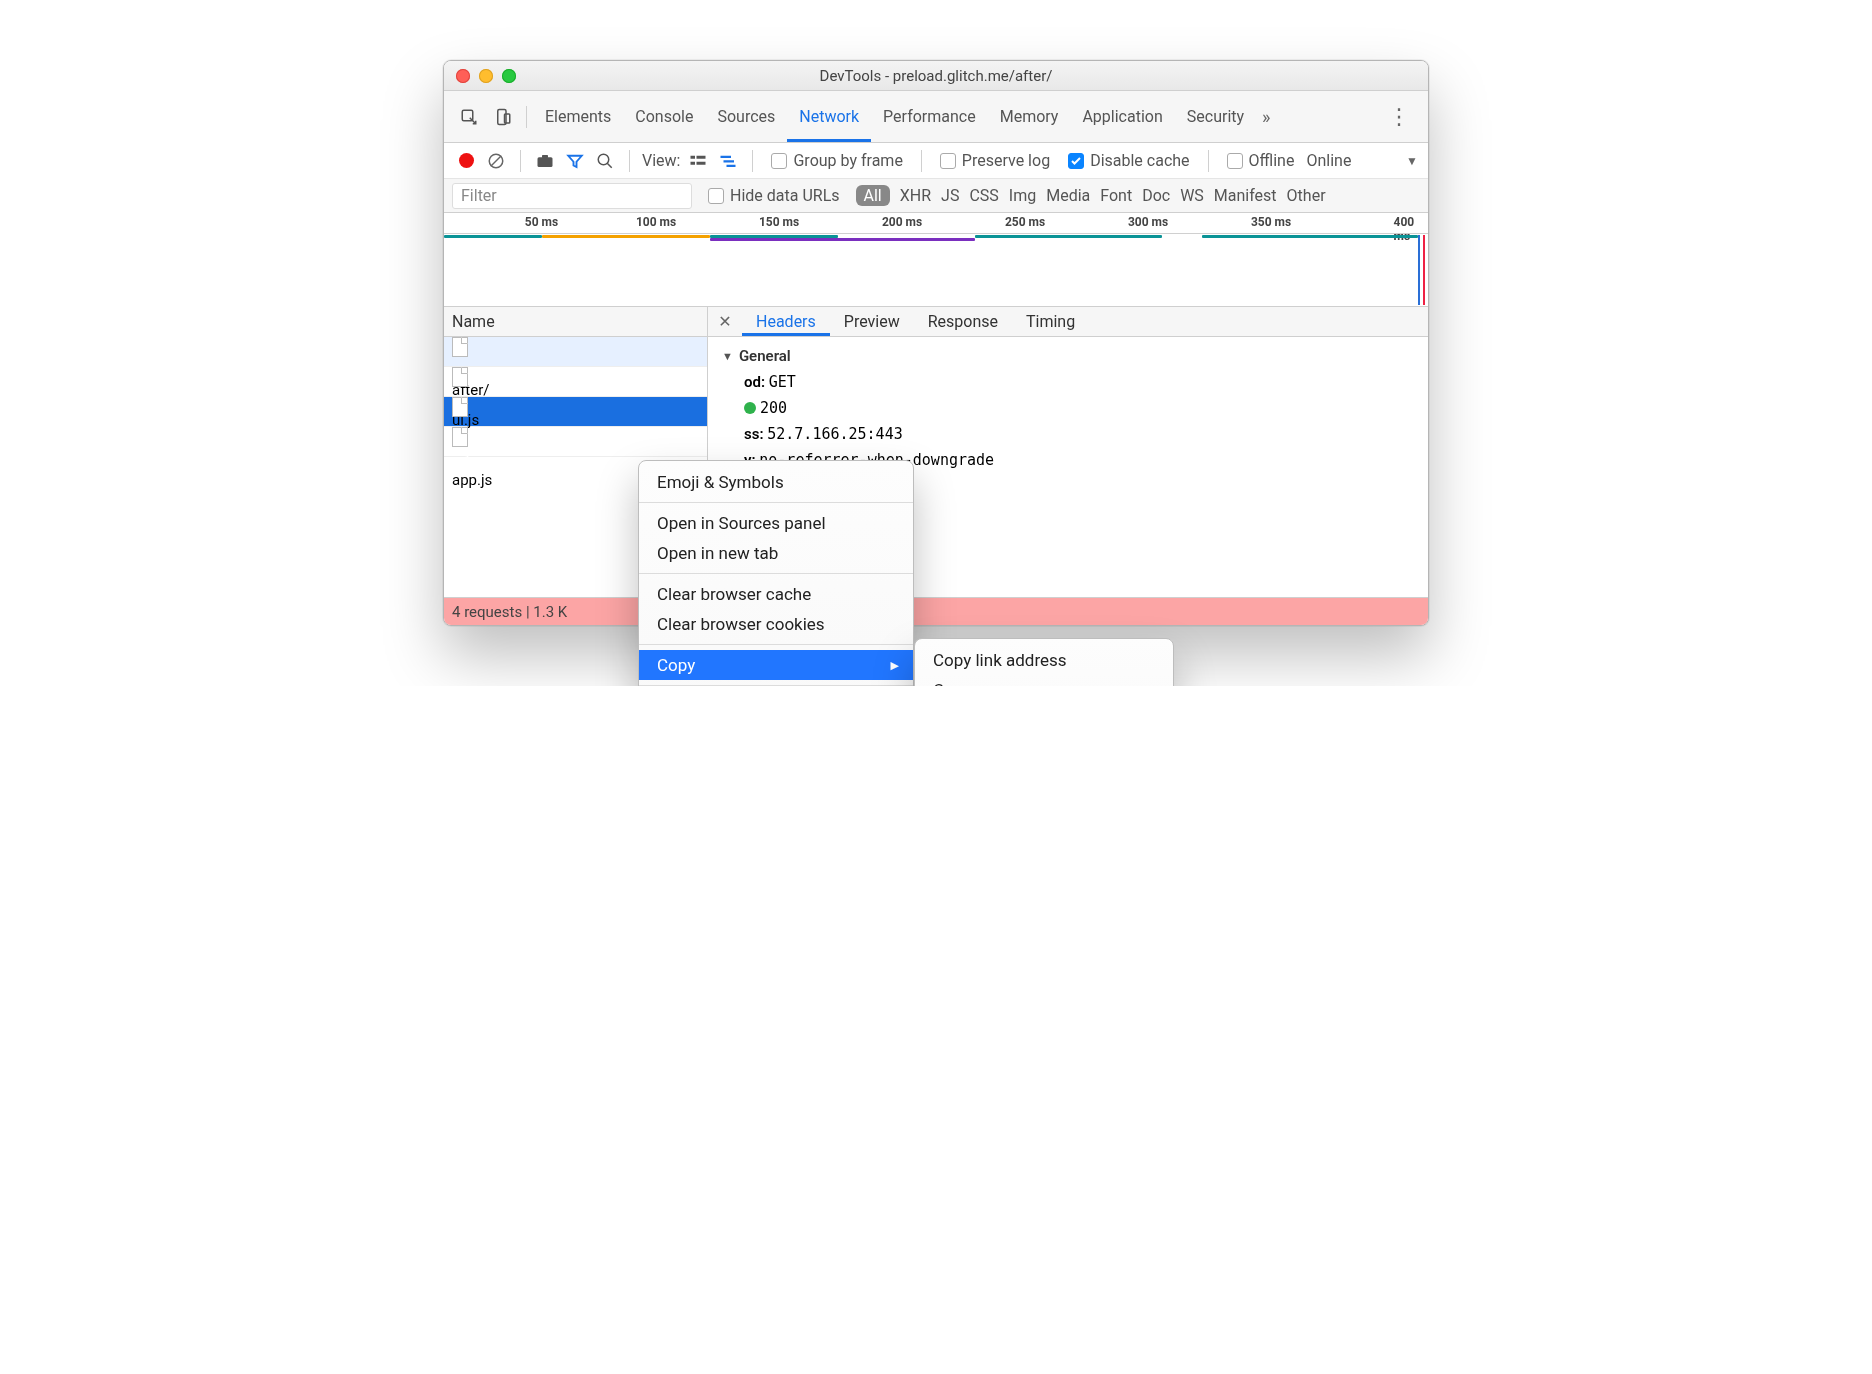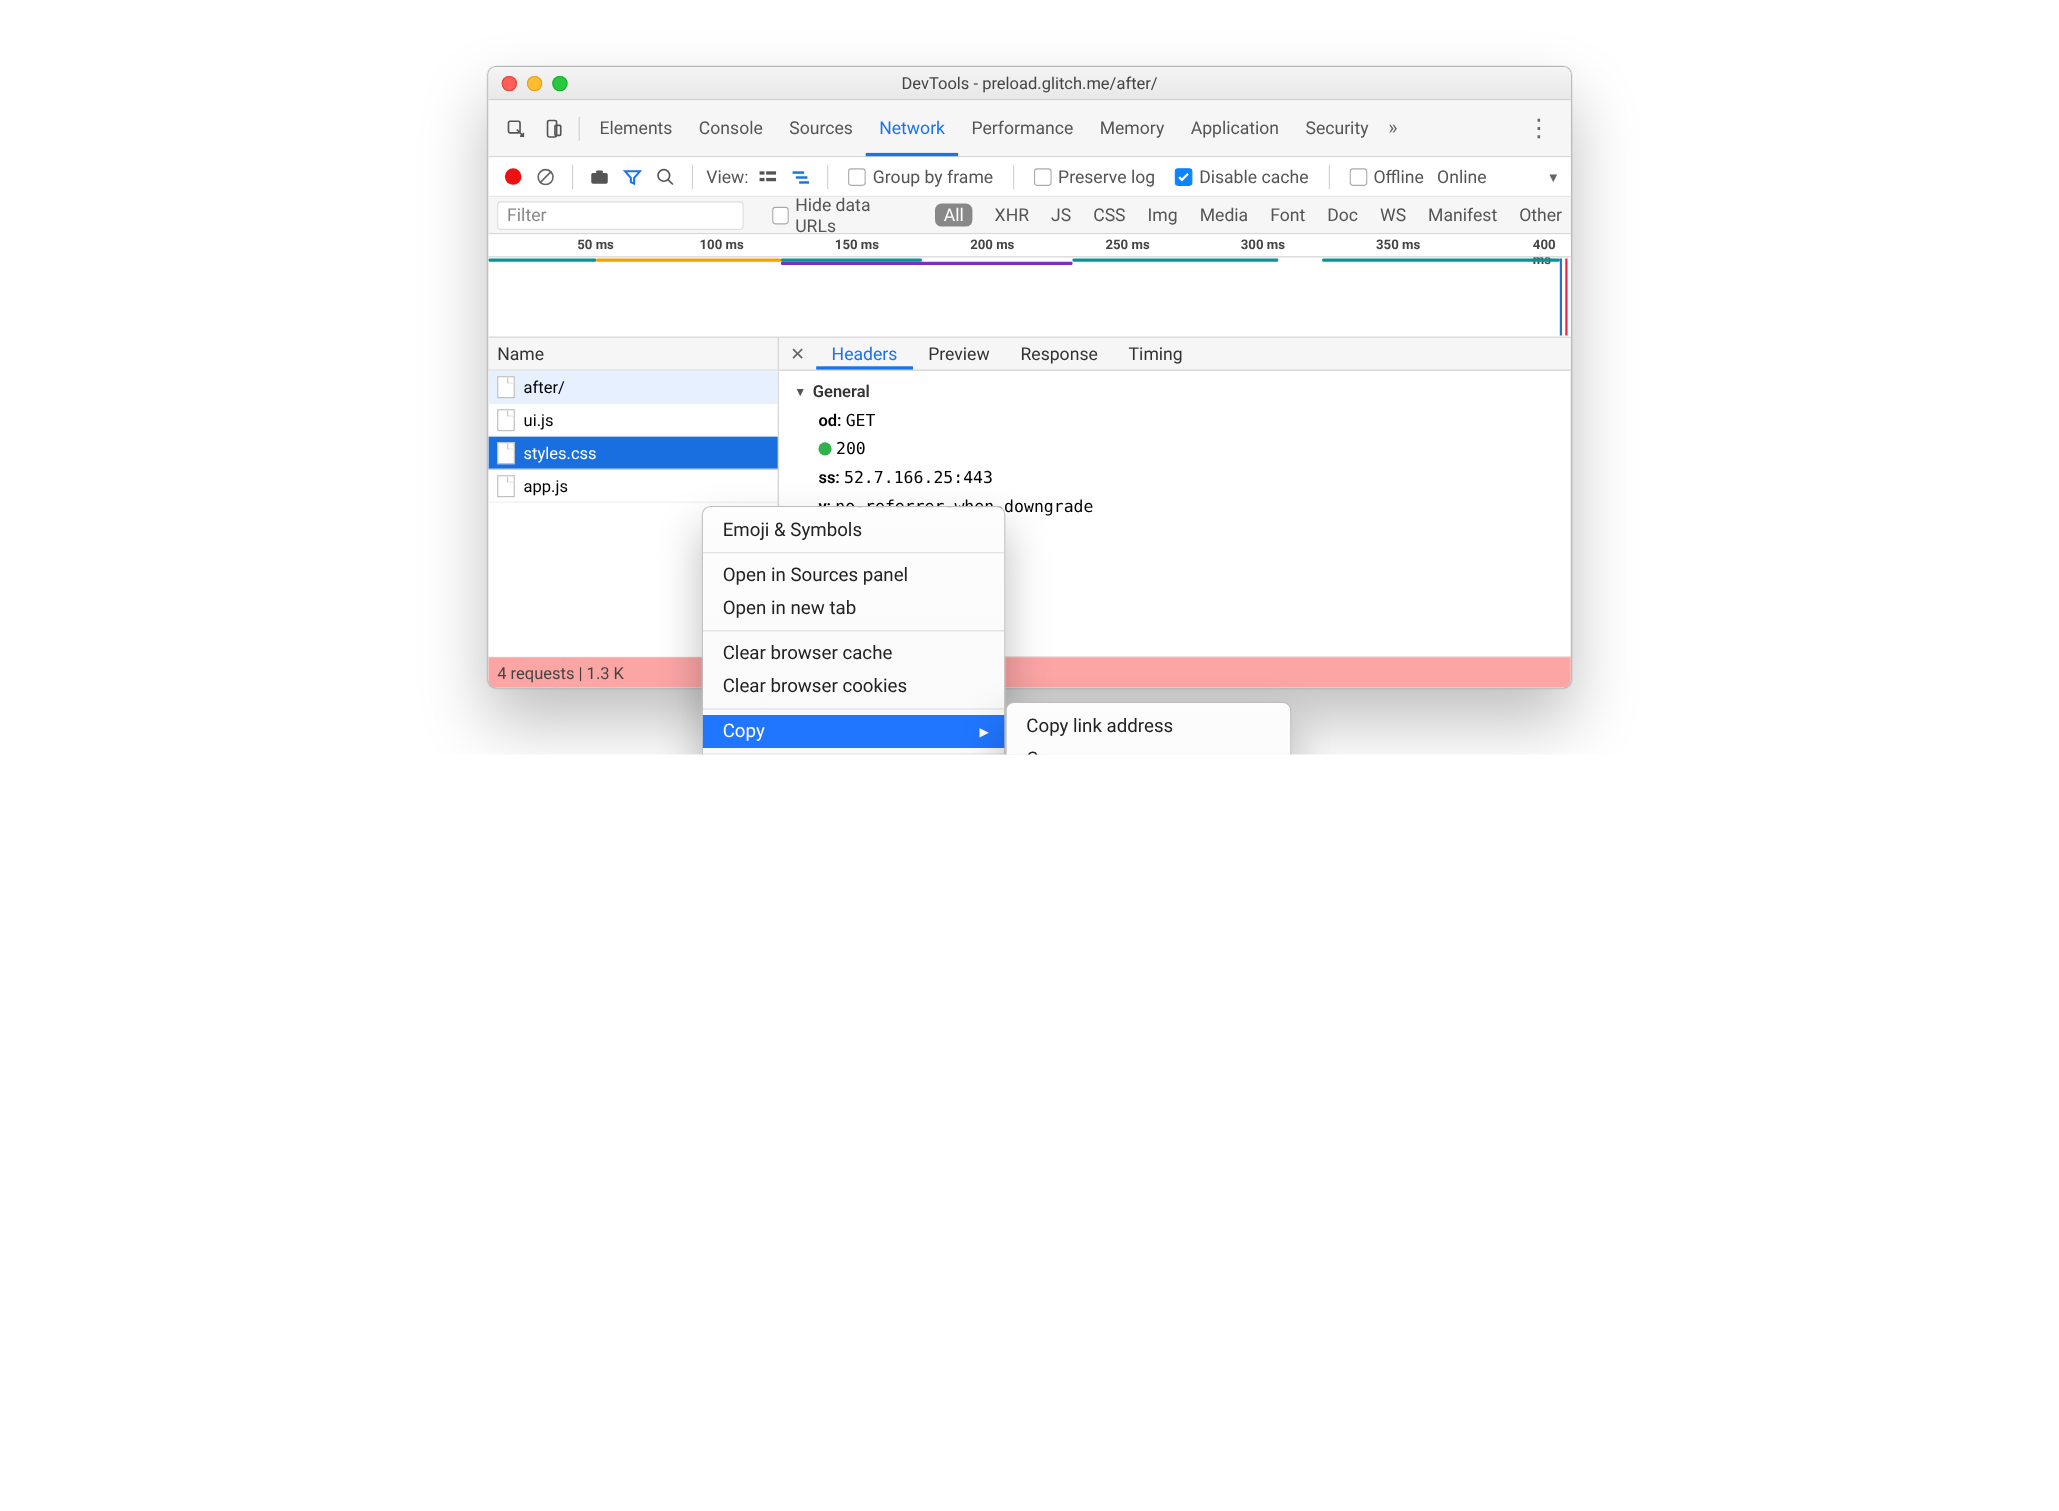--- a/index.html
+++ b/index.html
@@ -45,21 +45,21 @@
   .toolbar{height:36px;background:#fff;border-bottom:1px solid #e5e5e5;display:flex;align-items:center;padding:0 10px;color:#555;font-size:16px;gap:6px;}
   .rec{width:15px;height:15px;border-radius:50%;background:#e11;}
   .icbtn{width:24px;height:24px;display:flex;align-items:center;justify-content:center;color:#666;}
   .icbtn.blue{color:var(--blue);}
   .chk{display:flex;align-items:center;gap:6px;margin:0 6px;}
   .cbx{width:16px;height:16px;border:1px solid #aaa;border-radius:3px;background:#fff;display:flex;align-items:center;justify-content:center;}
   .cbx.on{background:#0a84ff;border-color:#0a84ff;}
   .cbx.on svg{display:block;}
   .cbx svg{display:none;}
   
-  .filterbar{height:34px;background:#f6f6f6;border-bottom:1px solid #cfcfcf;display:flex;align-items:center;padding:0 8px;font-size:16px;color:#555;gap:20px;}
+  .filterbar{height:34px;background:#f6f6f6;border-bottom:1px solid #cfcfcf;display:flex;align-items:center;padding:0 8px;font-size:16px;color:#555;gap:10px;}
   .filter-input{width:240px;height:26px;padding:2px 8px;font-size:16px;background:#fff;border:1px solid #ddd;border-radius:3px;color:#777;}
   .ftype{cursor:default;}
   .ftype.all{background:#888;color:#fff;border-radius:6px;padding:1px 8px;}
   
   .timeline{position:relative;height:94px;border-bottom:1px solid #cfcfcf;background:#fff;}
   .ticks{height:20px;display:flex;position:relative;font-size:12px;color:#444;font-weight:bold;}
   .tick{position:absolute;top:2px;transform:translateX(-100%);padding-right:4px;}
   .ruler-line{position:absolute;top:20px;left:0;right:0;border-top:1px solid #d0d0d0;}
   .waterfall{position:absolute;top:22px;left:0;right:0;height:6px;}
   .bar{position:absolute;top:0;height:3px;border-radius:1px;}
@@ -69,21 +69,21 @@
   
   .cols{height:30px;background:#f6f6f6;border-bottom:1px solid #cfcfcf;display:flex;align-items:stretch;font-size:16px;color:#333;}
   .col-name{width:264px;border-right:1px solid #cfcfcf;display:flex;align-items:center;padding-left:8px;}
   .col-detail{flex:1;display:flex;align-items:center;}
   .close-x{width:34px;height:100%;display:flex;align-items:center;justify-content:center;color:#666;font-size:16px;}
   .dtab{padding:0 14px;height:100%;display:flex;align-items:center;cursor:default;}
   .dtab.active{color:var(--blue);border-bottom:3px solid var(--blue);padding-top:3px;}
   
   .body{display:flex;min-height:260px;position:relative;}
   .list{width:264px;border-right:1px solid #cfcfcf;background:#fff;}
-  .row{height:30px;display:flex;align-items:center;gap:8px;padding-left:8px;font-size:15px;border-bottom:1px solid #eee;}
+  .row{height:30px;display:flex;align-items:flex-start;gap:24px;padding-left:8px;font-size:15px;border-bottom:1px solid #eee;flex-direction:column;}
   .row.sel-focus{background:#e6f0ff;}
   .row.sel{background:#1a6fe0;color:#fff;}
   .file-ic{width:16px;height:20px;border:1px solid #bbb;background:#fff;position:relative;flex:none;}
   .file-ic::before{content:"";position:absolute;right:-1px;top:-1px;width:6px;height:6px;background:#fff;border-left:1px solid #bbb;border-bottom:1px solid #bbb;clip-path:polygon(0 0,100% 100%,0 100%);}
   .headers-pane{flex:1;padding:6px 14px 14px;font-size:15px;}
   .section-head{color:#333;font-weight:600;display:flex;align-items:center;gap:6px;margin-top:4px;}
   .tri{font-size:11px;color:#555;}
   .kv{margin:8px 0 0 22px;}
   .kv b{font-weight:600;}
   .mono{font-family:ui-monospace,Menlo,Consolas,monospace;}

